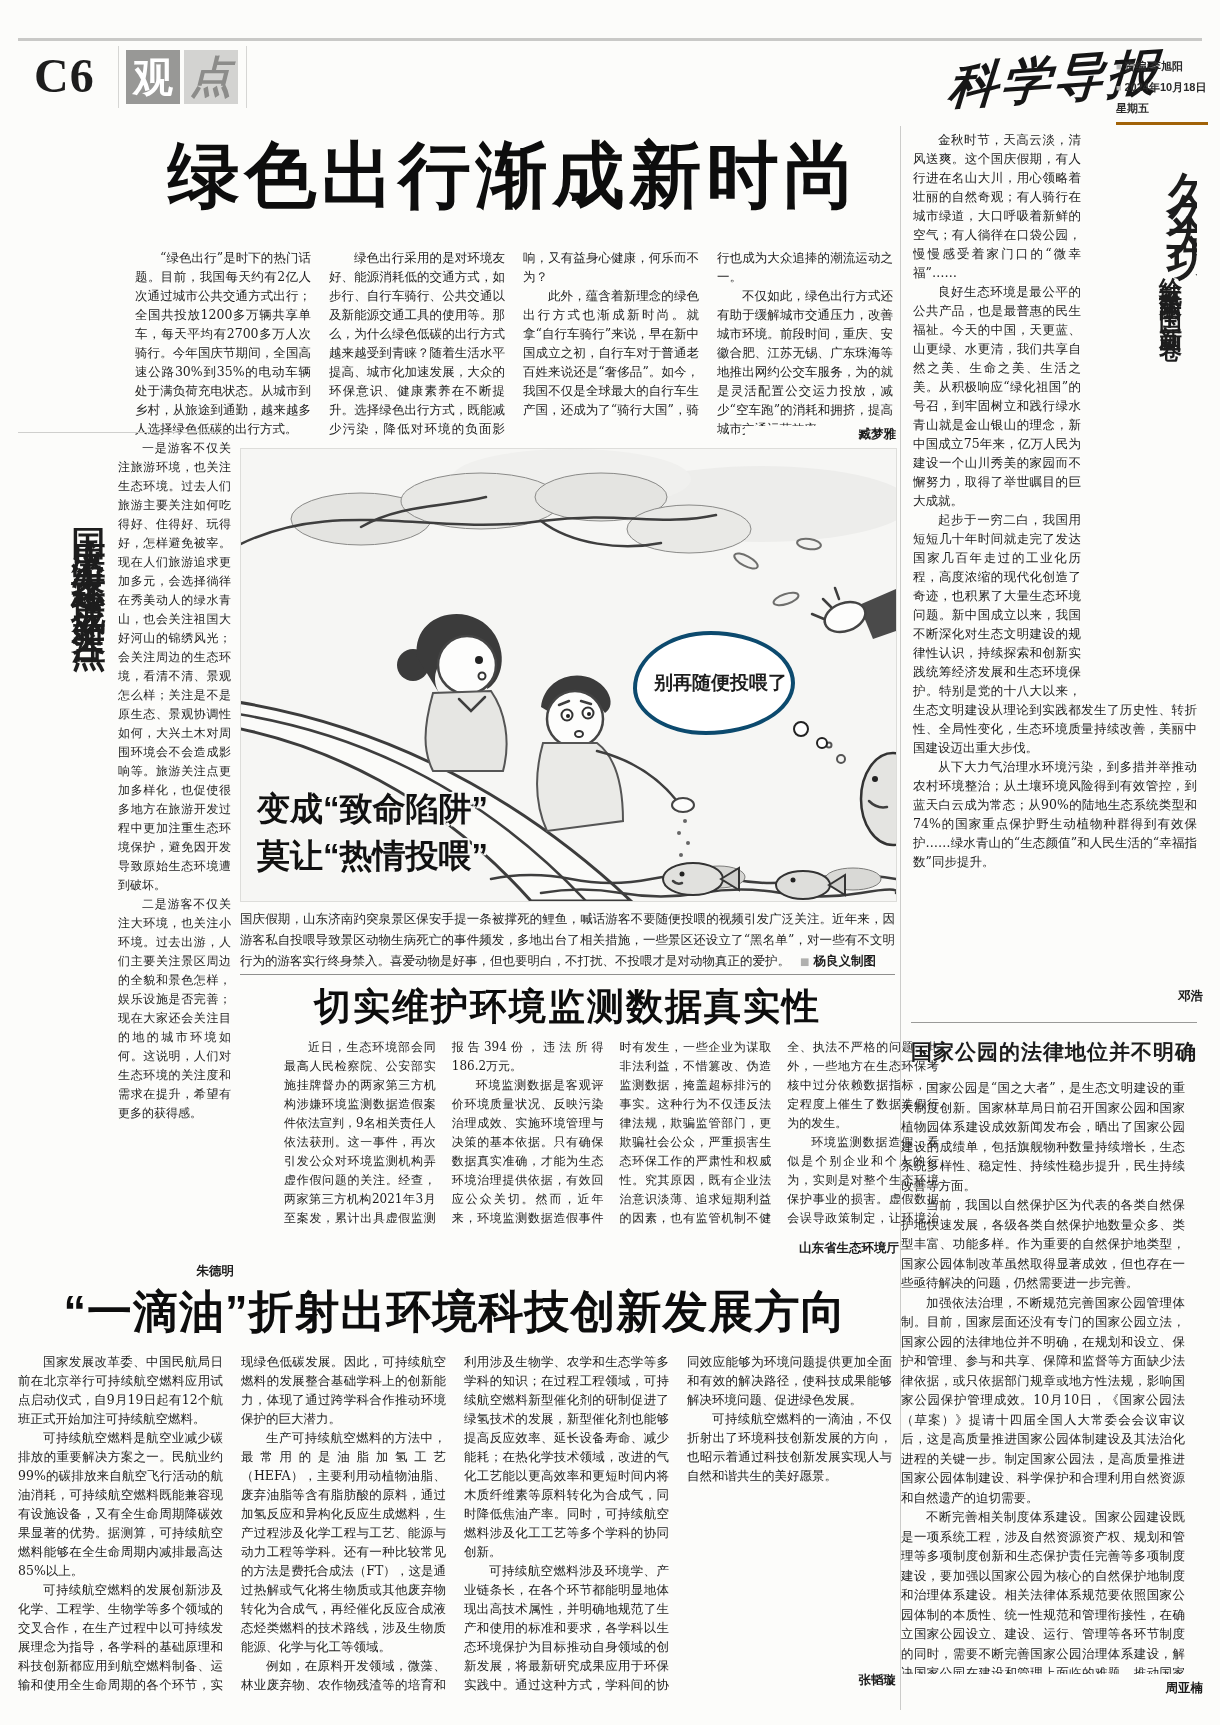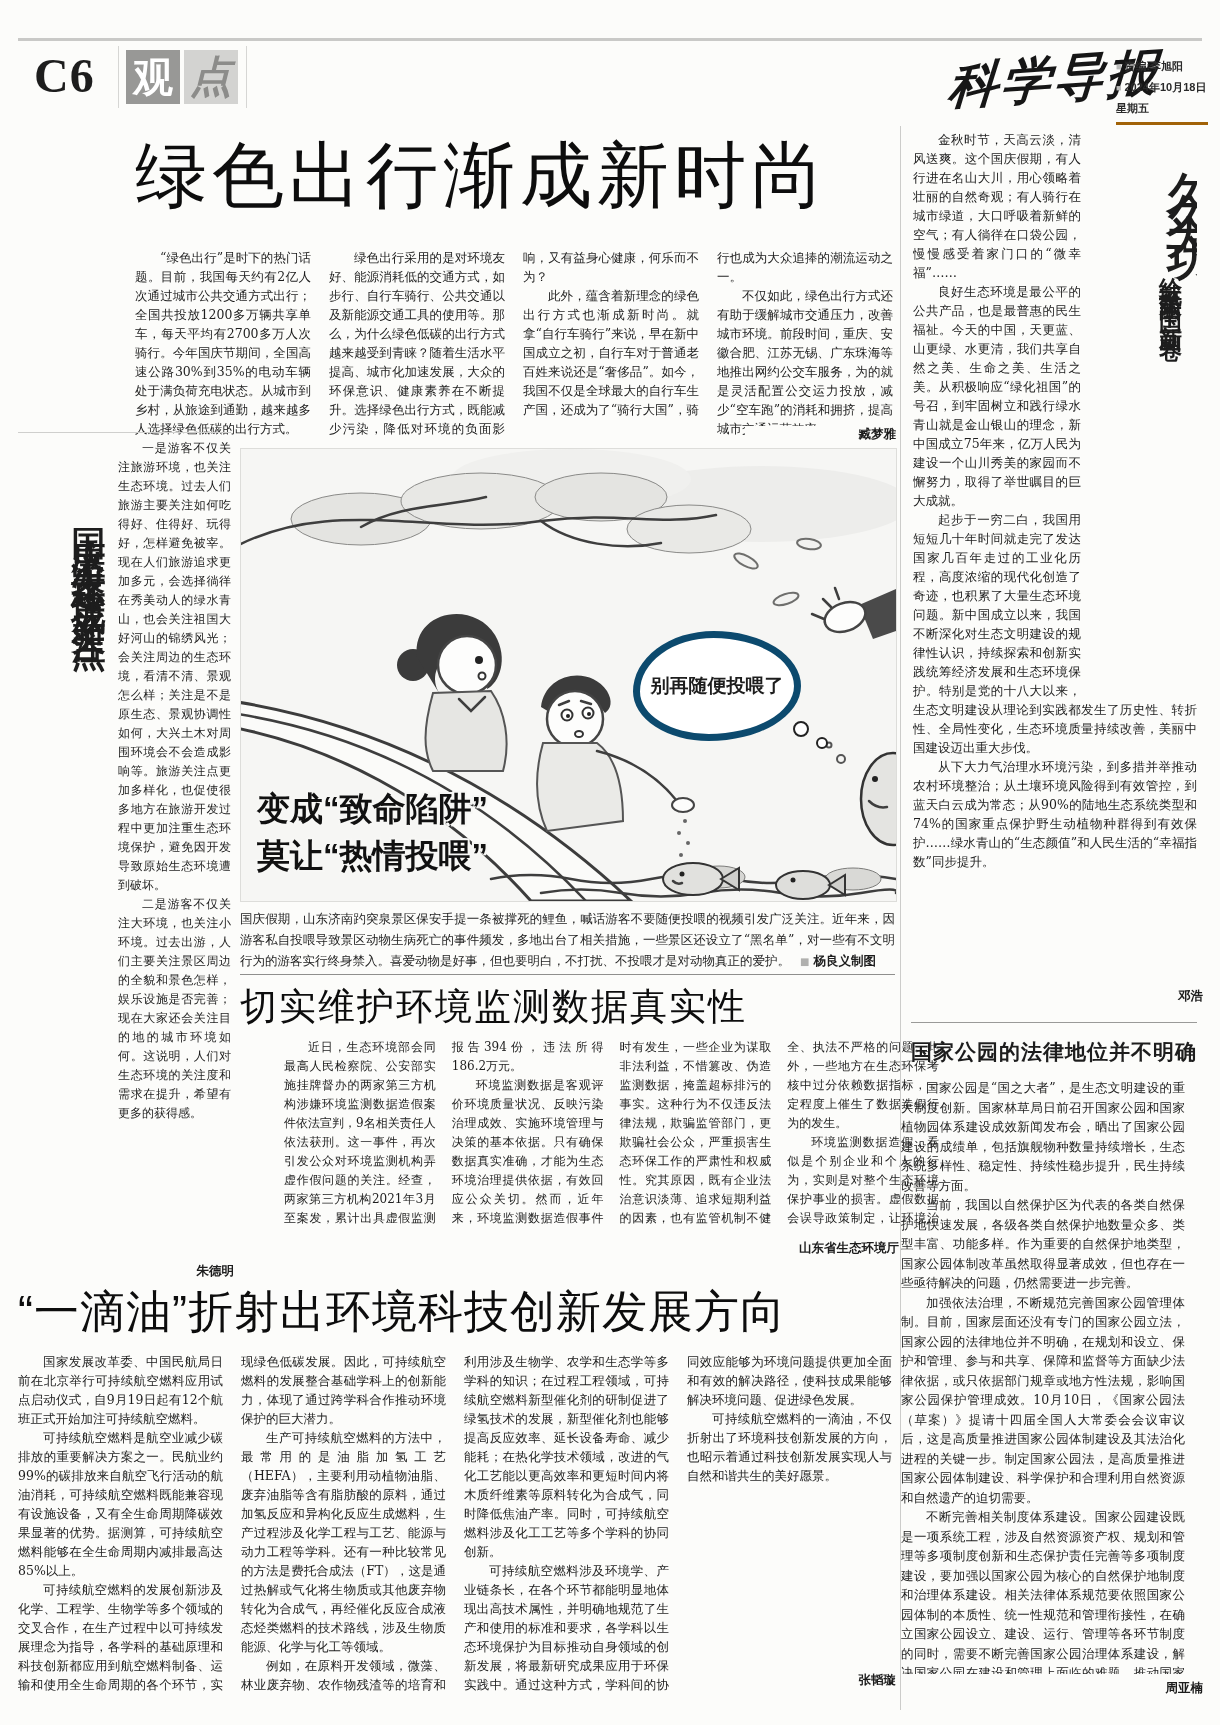--- a/index.html
+++ b/index.html
@@ -19,38 +19,38 @@
             letter-spacing:3px;transform:rotate(-4deg) skewX(-8deg);color:#161616;
             font-family:"DejaVu Serif",serif;}
   #pubinfo{position:absolute;left:1116px;top:56px;width:92px;font-family:"Liberation Sans",sans-serif;
            font-size:11px;font-weight:bold;color:#2a2a2a;line-height:20px;}
   #pubinfo .sq{color:#b9b9b7;font-size:9px;margin-right:3px;}
   #pubinfo .ul{border-bottom:3px solid #a16207;padding-bottom:4px;display:block;}
   
   .body-text{font-size:12.5px;line-height:19px;text-align:justify;overflow:hidden;column-fill:auto;}
   .body-text p{margin:0;text-indent:2em;}
   .byline{position:absolute;font-weight:bold;font-size:12.5px;text-align:right;background:#fcfcfa;padding-left:6px;}
-  .headline{font-family:"Liberation Sans","DejaVu Sans",sans-serif;font-weight:400;color:#0d0d0d;
-            text-align:left;position:absolute;}
+  .headline{font-family:"Liberation Sans","DejaVu Sans",sans-serif;font-weight:700;color:#0d0d0d;
+            text-align:center;position:absolute;}
   
   #main-headline{left:135px;top:128px;width:758px;font-size:72px;letter-spacing:5px;}
   #main-body{position:absolute;left:135px;top:248px;width:758px;height:202px;column-count:4;column-gap:18px;}
   
   #holiday{position:absolute;left:18px;top:432px;width:213px;height:834px;border-top:1px solid #cfcfcd;padding-top:6px;}
   #holiday-headline{float:left;width:94px;height:470px;padding-top:62px;writing-mode:vertical-rl;
         text-orientation:upright;font-family:"Liberation Sans",sans-serif;font-weight:900;
         font-size:34px;letter-spacing:9px;margin-right:6px;}
   #holiday-body{font-size:12px;line-height:19px;text-align:justify;height:828px;overflow:hidden;}
   #holiday-body p{margin:0;text-indent:2em;}
   
   #cartoon{position:absolute;left:240px;top:448px;width:655px;height:452px;background:#f7f7f5;
            border:1px solid #ddddda;overflow:hidden;}
   #bubble{position:absolute;left:392px;top:182px;width:146px;height:88px;background:#fff;
-          border:7px solid #0c4a6e;border-radius:48% 52% 55% 45%/55% 50% 50% 45%;
-          display:flex;align-items:center;justify-content:center;text-align:center;
+          border:4px solid #0c4a6e;border-radius:48% 52% 55% 45%/55% 50% 50% 45%;
+          display:flex;align-items:center;justify-content:flex-end;text-align:center;
           font-family:"Liberation Sans",sans-serif;font-weight:900;font-size:19px;line-height:26px;padding:4px;}
   .tailc{position:absolute;background:#fff;border:2px solid #222;border-radius:50%;}
   #cartoon-caption{position:absolute;left:16px;top:336px;font-family:"Liberation Sans",sans-serif;
           font-weight:900;font-size:33px;line-height:47px;color:#111;
           text-shadow:-2px -2px 0 #f7f7f5,2px -2px 0 #f7f7f5,-2px 2px 0 #f7f7f5,2px 2px 0 #f7f7f5;}
   #cartoon-note{position:absolute;left:240px;top:908px;width:655px;font-size:12.5px;line-height:21px;
           text-align:justify;}
   #cartoon-note .lead{text-indent:4em;}
   #cartoon-note .sq{color:#b0b0ae;font-size:10px;margin:0 4px 0 10px;}
   #cartoon-note .credit{font-weight:bold;}

